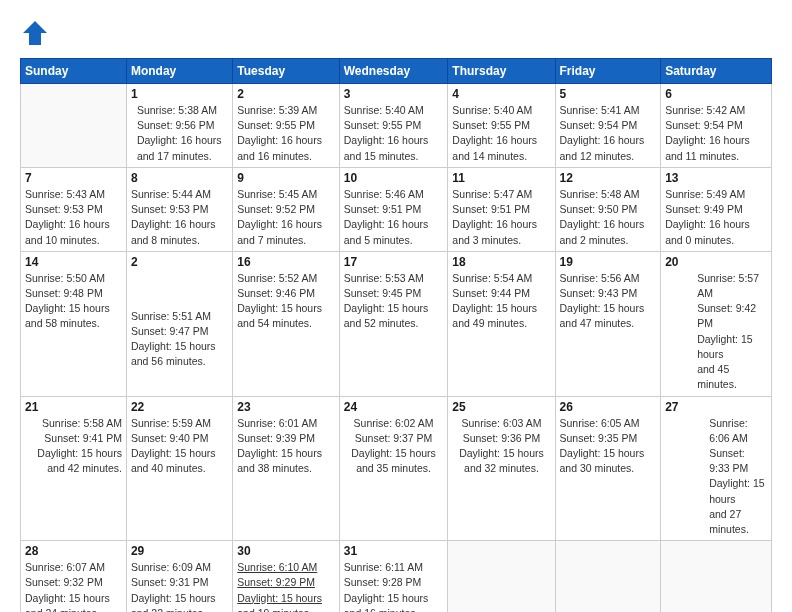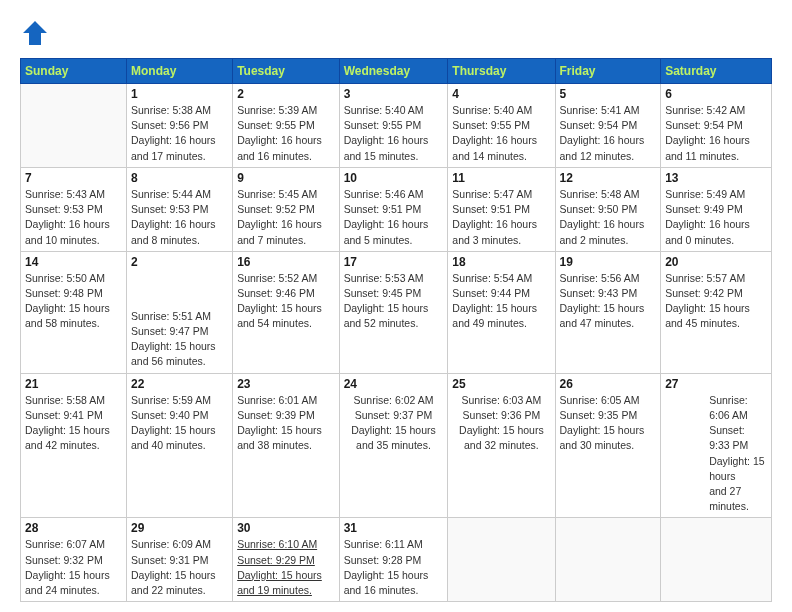--- a/index.html
+++ b/index.html
@@ -54,21 +54,21 @@
       color: #444;
       margin-top: 2px;
     }
     .calendar {
       width: 100%;
       border-collapse: collapse;
       font-size: 11px;
     }
     .calendar th {
       background: #1565c0;
-      color: #bef264;
+      color: #ffffff;
       padding: 5px 4px;
       text-align: left;
       font-size: 12px;
       font-weight: bold;
       border: 1px solid #0d47a1;
     }
     .calendar td {
       border: 1px solid #ccc;
       vertical-align: top;
       padding: 3px 4px;
@@ -123,21 +123,21 @@
           <th>Thursday</th>
           <th>Friday</th>
           <th>Saturday</th>
         </tr>
     </thead>
     <tbody id="calendar-body">
     <tr>
           <td class="empty"></td>
           <td>
             <span class="day-num">1</span>
-            <div class="day-info" style="white-space: pre-line;">Sunrise: 5:38 AM
+            <div class="day-info" style="white-space: pre-line; margin-left: 6px;">Sunrise: 5:38 AM
 Sunset: 9:56 PM
 Daylight: 16 hours
 and 17 minutes.</div>
           </td>
           <td>
             <span class="day-num">2</span>
             <div class="day-info" style="white-space: pre-line;">Sunrise: 5:39 AM
 Sunset: 9:55 PM
 Daylight: 16 hours
 and 16 minutes.</div>
@@ -260,30 +260,30 @@
           </td>
           <td>
             <span class="day-num">19</span>
             <div class="day-info" style="white-space: pre-line;">Sunrise: 5:56 AM
 Sunset: 9:43 PM
 Daylight: 15 hours
 and 47 minutes.</div>
           </td>
           <td>
             <span class="day-num">20</span>
-            <div class="day-info" style="white-space: pre-line;">Sunrise: 5:57 AM
+            <div class="day-info" style="white-space: pre-line; margin-left: 32px;">Sunrise: 5:57 AM
 Sunset: 9:42 PM
 Daylight: 15 hours
 and 45 minutes.</div>
           </td>
         </tr>
         <tr>
           <td>
             <span class="day-num">21</span>
-            <div class="day-info" style="white-space: pre-line;">Sunrise: 5:58 AM
+            <div class="day-info" style="white-space: pre-line; text-align: right;">Sunrise: 5:58 AM
 Sunset: 9:41 PM
 Daylight: 15 hours
 and 42 minutes.</div>
           </td>
           <td>
             <span class="day-num">22</span>
             <div class="day-info" style="white-space: pre-line;">Sunrise: 5:59 AM
 Sunset: 9:40 PM
 Daylight: 15 hours
 and 40 minutes.</div>

